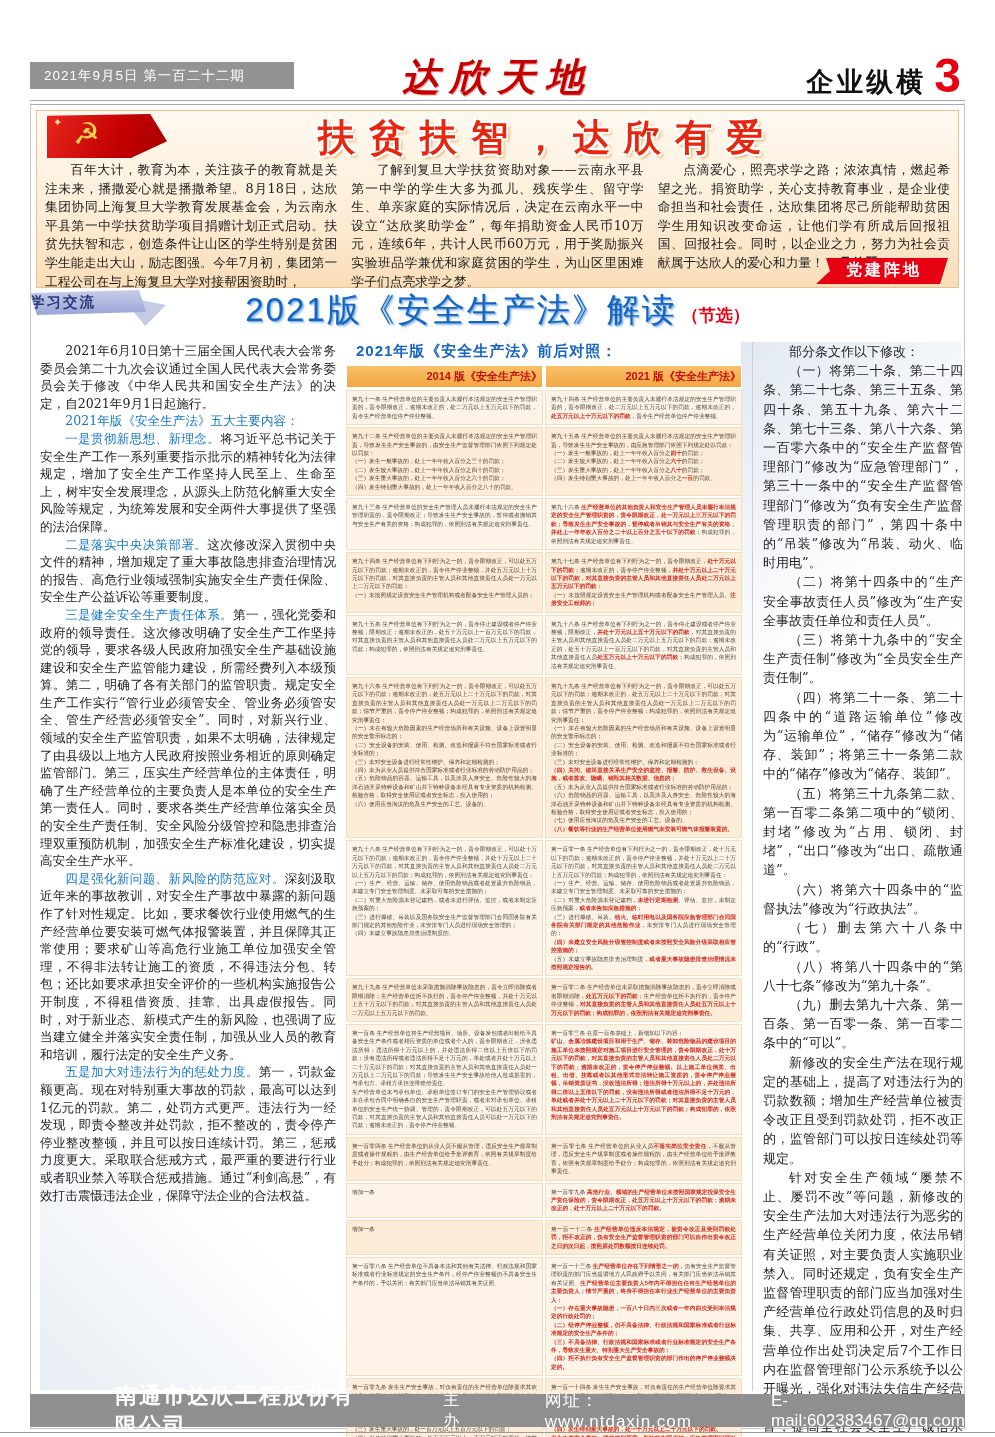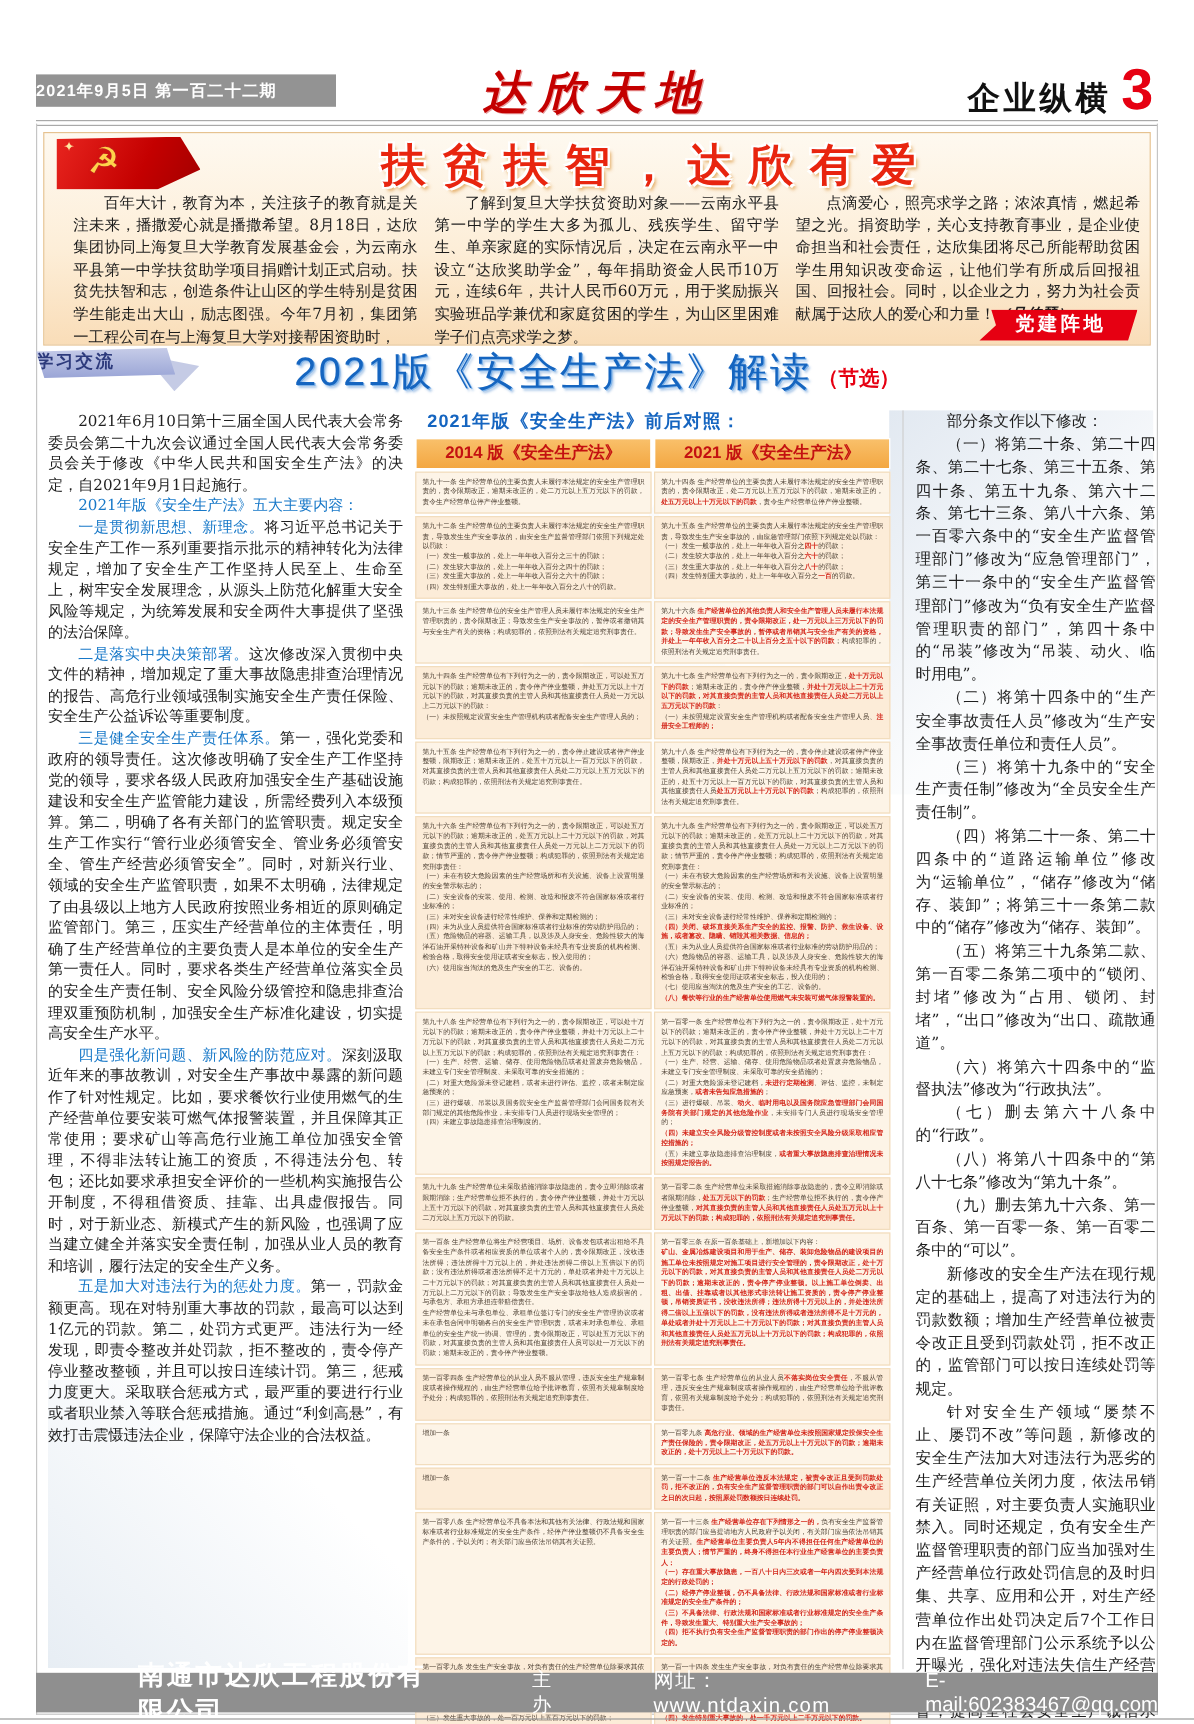--- a/index.html
+++ b/index.html
@@ -1,39 +1,39 @@
 <!DOCTYPE html>
 <html><head>
 <meta charset="utf-8">
 <style>
   html,body{margin:0;padding:0;}
   body{width:995px;height:1437px;position:relative;background:#fff;font-family:"DejaVu Serif","Liberation Serif",serif;overflow:hidden;}
   .abs{position:absolute;}
   
   .date-box{left:30px;top:62px;width:250px;height:27px;background:#939393;color:#fff;
-    font-family:"Liberation Sans",sans-serif;font-weight:bold;font-size:13.5px;line-height:27px;letter-spacing:1px;}
+    font-family:"Liberation Sans",sans-serif;font-weight:normal;font-size:13.5px;line-height:27px;padding-left:14px;letter-spacing:1px;}
   .masthead{left:0;top:52px;width:100%;text-align:center;color:#c40000;font-weight:bold;font-style:italic;
     font-size:38px;letter-spacing:10px;font-family:"DejaVu Serif",serif;text-shadow:1px 1px 0 #e8a0a0;}
   .section-wrap{right:34px;top:52px;display:flex;align-items:flex-end;gap:8px;}
   .section-name{font-family:"Liberation Sans",sans-serif;font-weight:bold;font-size:27px;color:#111;letter-spacing:3px;margin-top:10px;}
   .page-num{font-family:"Liberation Sans",sans-serif;font-weight:bold;font-size:48px;color:#e60012;line-height:48px;}
   .double-rule{left:30px;right:30px;top:100px;height:3px;border-top:1px solid #a9a9a9;border-bottom:1px solid #a9a9a9;}
   .frame{left:30px;right:30px;top:103px;bottom:8px;border-left:1px solid #c5c5c5;border-right:1px solid #c5c5c5;border-bottom:1px solid #c5c5c5;}
   
   .charity{left:36px;right:36px;top:110px;height:176px;background:linear-gradient(180deg,#fef9f0 0%,#fdeed8 55%,#f9ddb8 100%);
     border:1px solid #e6c290;}
   .banner-row{position:absolute;left:0;top:0;right:0;height:48px;}
   .flag{position:absolute;left:10px;top:3px;width:120px;height:44px;background:linear-gradient(115deg,#e8251f 0%,#c40000 60%,#a30000 100%);
     clip-path:polygon(0 4%,86% 0,100% 62%,70% 100%,0 100%);}
   .flag .sickle{position:absolute;left:26px;top:2px;font-size:30px;color:#ffd24a;text-shadow:0 0 2px #a33;}
   .flag .spark{position:absolute;left:6px;top:2px;color:#ffe9a0;font-size:11px;}
   .banner-title{position:absolute;left:140px;right:40px;top:2px;text-align:center;
     font-family:Liberation Serif, serif;font-weight:bold;font-size:37px;letter-spacing:14px;color:#e8250f;
     text-shadow:-2px -2px 0 #fff,2px -2px 0 #fff,-2px 2px 0 #fff,2px 2px 0 #fff,3px 3px 3px rgba(220,150,60,.8);}
-  .charity-cols{position:absolute;left:8px;right:8px;top:50px;bottom:6px;display:flex;gap:14px;margin-left:16px;}
+  .charity-cols{position:absolute;left:8px;right:8px;top:50px;bottom:6px;display:flex;gap:14px;}
   .charity-col{flex:1;font-size:12.8px;line-height:18.6px;text-align:justify;color:#1c1c1c;}
   .charity-col p{margin:0;text-indent:2em;}
   .charity-byline{font-weight:bold;font-style:italic;}
   .party-ribbon{position:absolute;right:10px;bottom:3px;background:#e60012;color:#fff;
     font-family:"Liberation Sans",sans-serif;font-weight:bold;font-size:16px;letter-spacing:3px;
     padding:2px 26px 3px 30px;clip-path:polygon(10px 0,100% 0,calc(100% - 8px) 100%,0 100%,14px 50%);}
   
   .study-tag{left:30px;top:290px;width:116px;height:25px;background:linear-gradient(180deg,#c6cce8,#9aa5d6);
     color:#2d3a7c;font-family:"Liberation Sans",sans-serif;font-weight:bold;font-size:14.5px;line-height:25px;
     text-align:left;letter-spacing:2px;clip-path:polygon(0 12%,94% 0,100% 88%,6% 100%);}
@@ -48,21 +48,21 @@
   .leftcol p{margin:0;font-size:12.6px;line-height:17.6px;text-align:justify;text-indent:2em;color:#1e1e1e;}
   .midcol{width:396px;flex:none;}
   .rightcol{flex:1;border-left:1px solid #cfcfcf;padding-left:10px;}
   .rightcol p{margin:0;font-size:13px;line-height:19.2px;text-align:justify;text-indent:2em;color:#1e1e1e;}
   .seg-blue{color:#1778c8;font-weight:normal;}
   .seg-red{color:#d42a1e;font-weight:bold;}
   
   .tbl-title{font-family:"Liberation Sans",sans-serif;font-weight:bold;font-size:15px;color:#1565c0;letter-spacing:1px;margin:0 0 4px 10px;}
   .t-head{display:flex;gap:2px;margin-bottom:2px;}
   .t-head div{flex:1;background:linear-gradient(180deg,#f9c06a,#f3a742);color:#c41111;
-    font-family:"Liberation Sans",sans-serif;font-weight:bold;font-size:14px;text-align:center;padding:3px 0;border:1px solid #fff;}
+    font-family:"Liberation Sans",sans-serif;font-weight:bold;font-size:11px;text-align:right;padding:3px 0;border:1px solid #fff;}
   .t-row{display:flex;gap:2px;margin-bottom:2px;}
   .t-cell{flex:1;background:#fcecd8;border:1px solid #f2ddbd;padding:4px 5px;
     font-family:"Liberation Sans",sans-serif;font-size:5.7px;line-height:8.4px;color:#4a3d30;text-align:justify;white-space:pre-line;}
   .t-row:nth-child(odd) .t-cell{background:#fdf4e7;}
   .t-cell .seg-red{font-weight:bold;color:#d42a1e;}
   
   .deco1{right:34px;top:342px;width:220px;height:320px;background:linear-gradient(135deg,rgba(150,175,205,.28),rgba(200,215,230,.08) 60%,transparent);}
   .deco2{left:40px;top:1150px;width:300px;height:240px;background:linear-gradient(45deg,rgba(160,185,210,.25),transparent 70%);}
   .deco3{left:430px;top:420px;width:230px;height:260px;background:linear-gradient(180deg,rgba(235,240,245,.5),transparent);clip-path:polygon(50% 0,100% 100%,0 100%);opacity:.5;}
   

